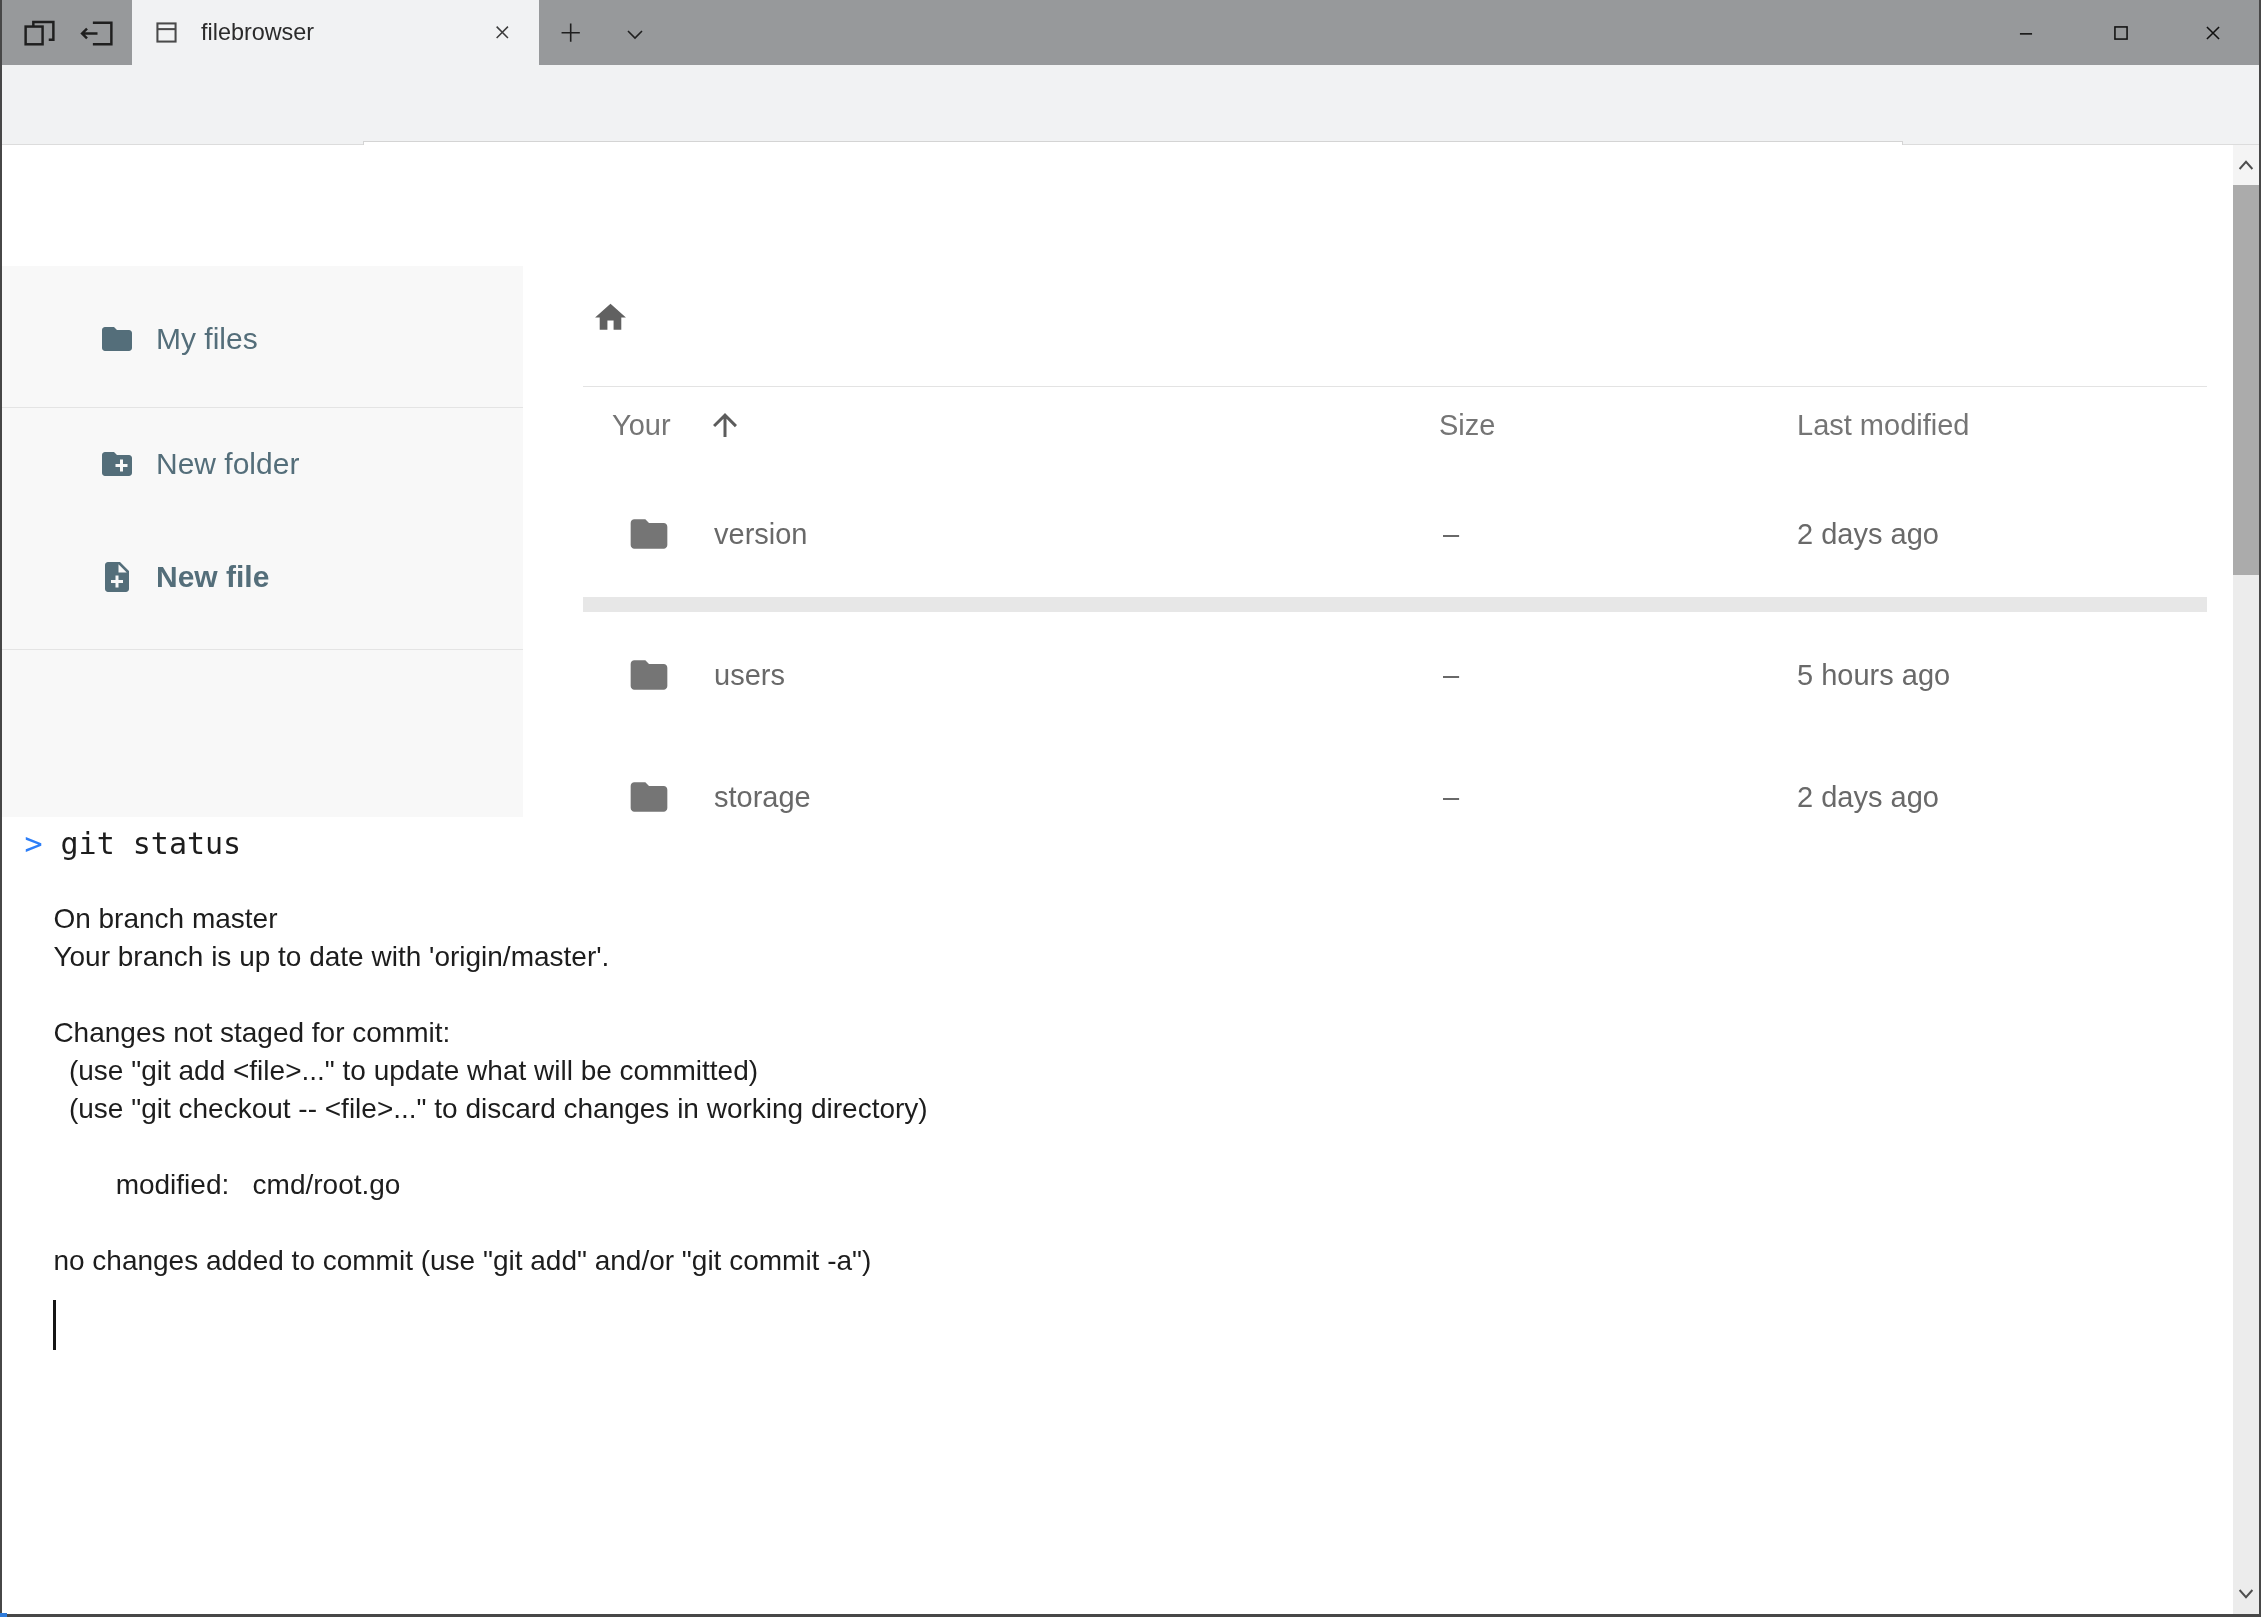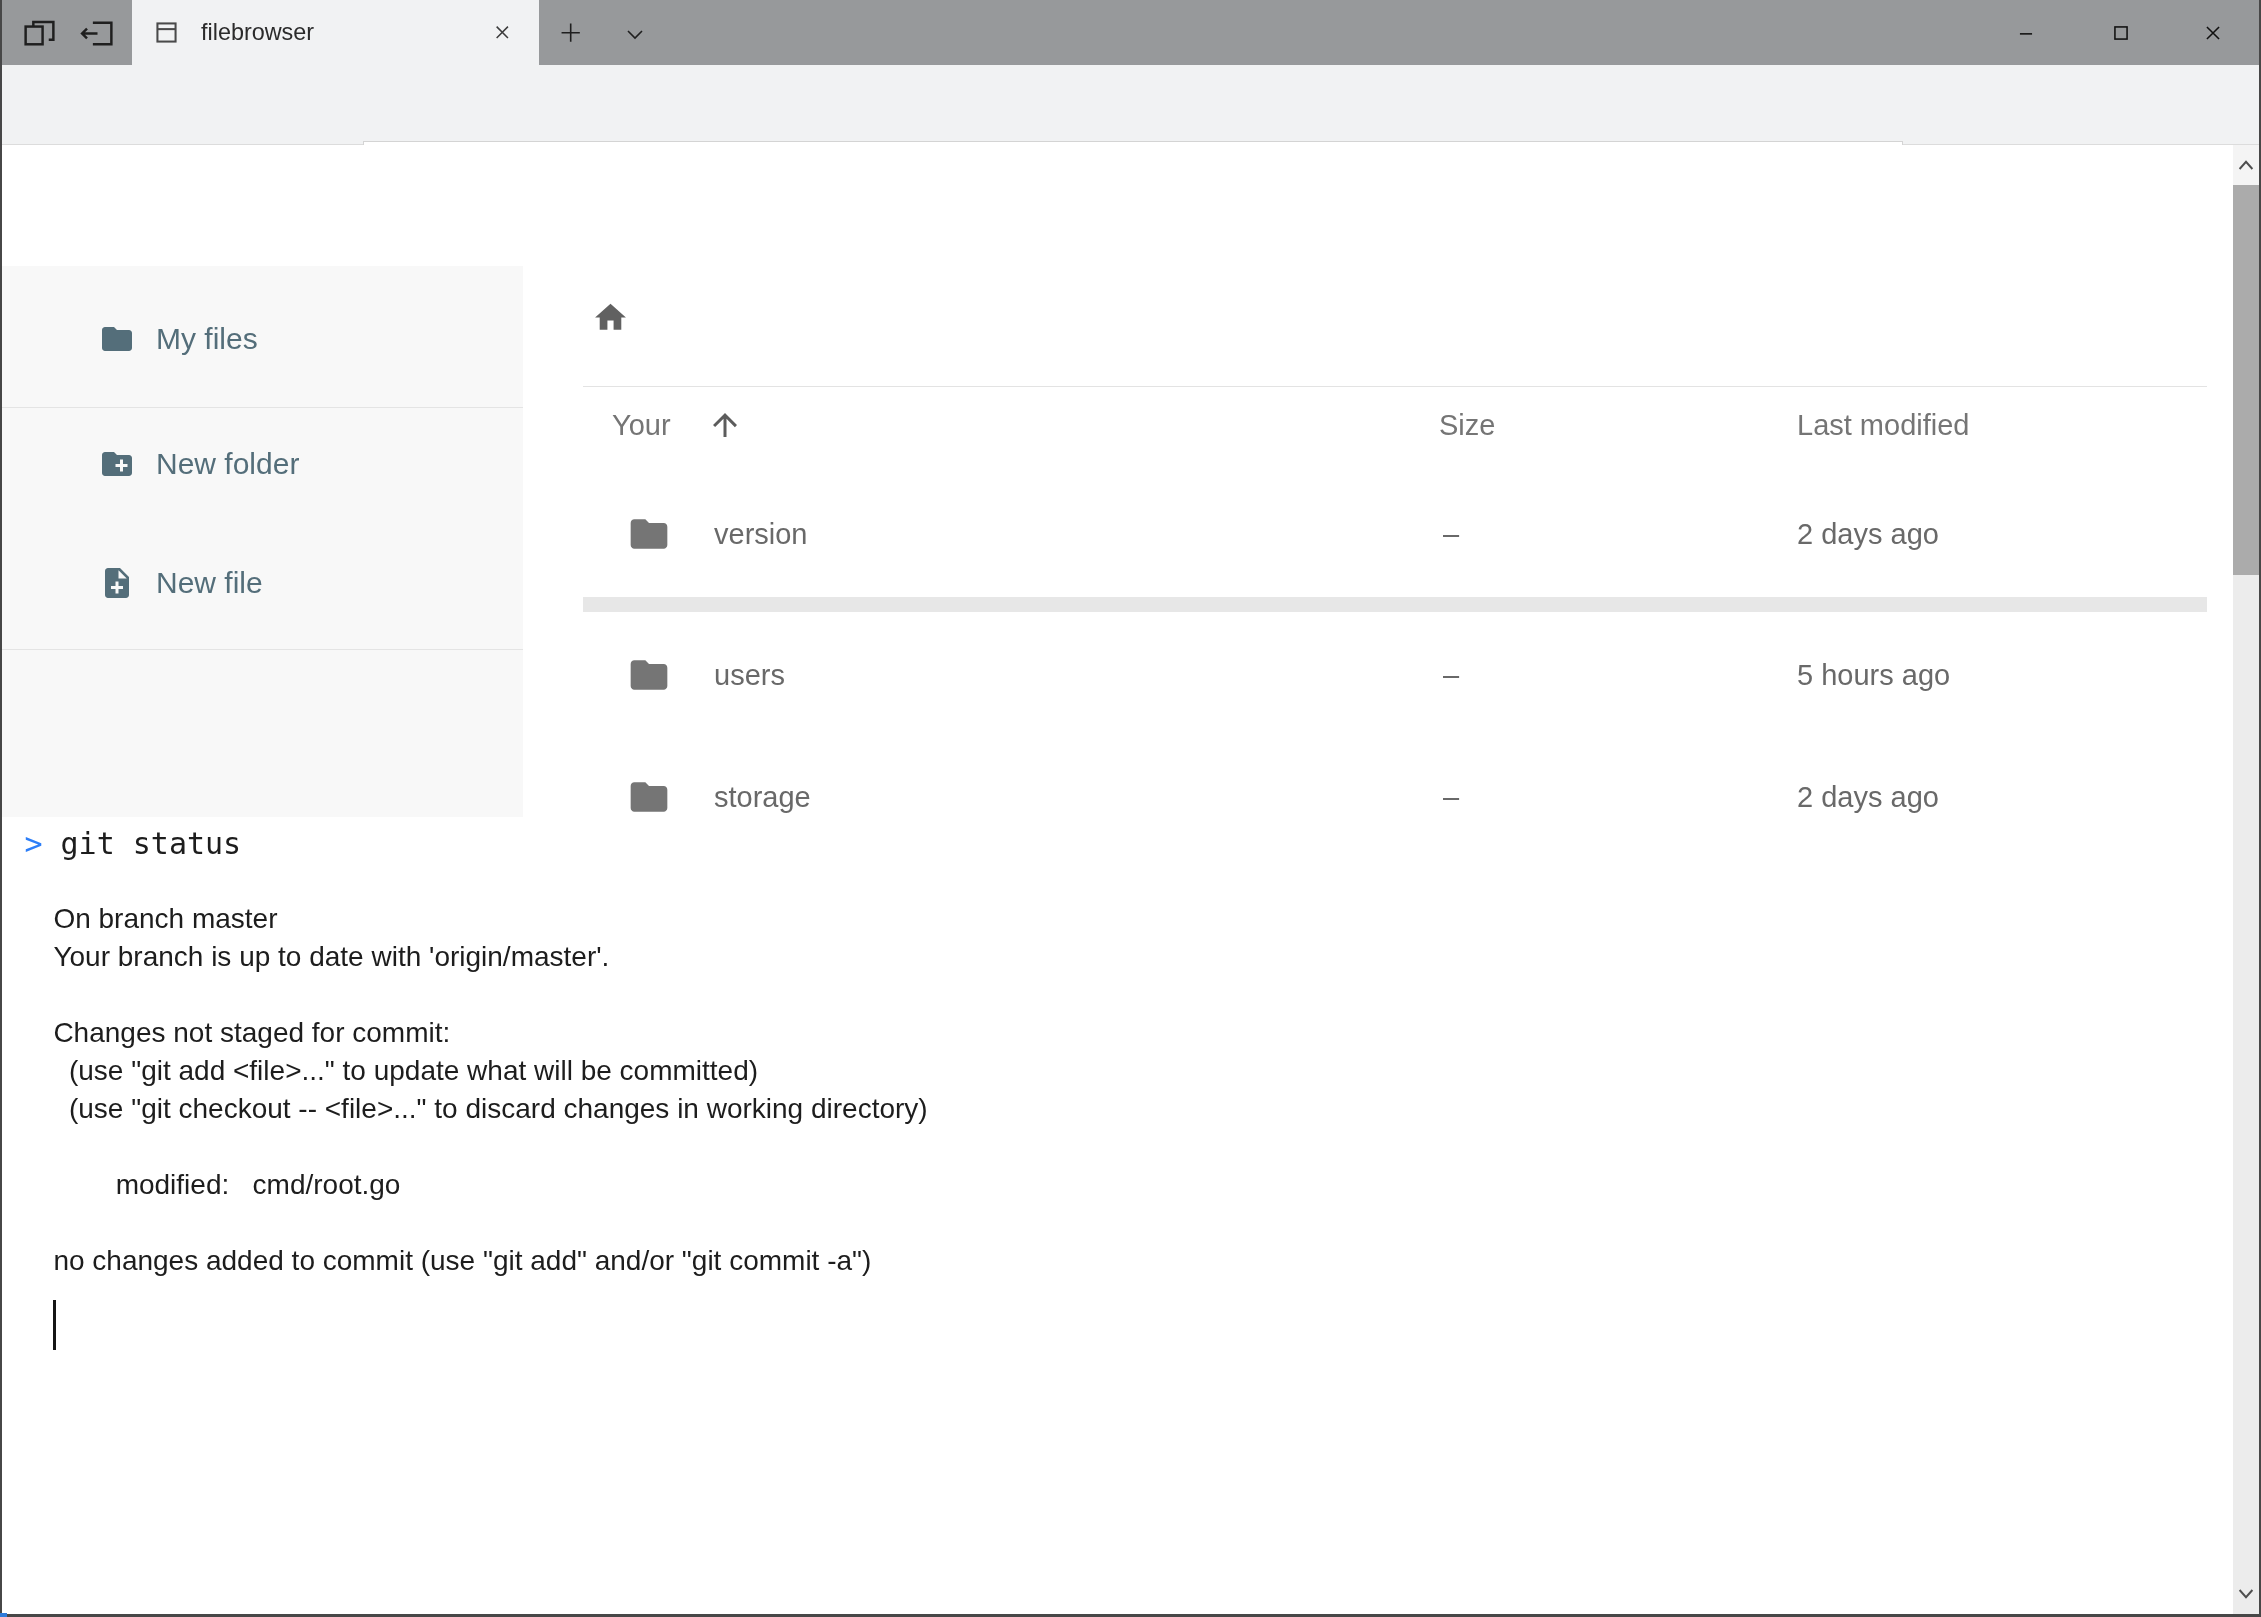--- a/index.html
+++ b/index.html
@@ -263,21 +263,21 @@
     </div>
     <div class="side-div" style="top:141px;"></div>
     <div class="side-item" style="top:153px;">
       <span class="side-icon">
         <svg viewBox="0 0 24 24" width="36" height="36" fill="currentColor">
           <path d="M20 6h-8l-2-2H4c-1.1 0-2 .9-2 2v12c0 1.1.9 2 2 2h16c1.1 0 2-.9 2-2V8c0-1.1-.9-2-2-2zm-1 8h-3v3h-2v-3h-3v-2h3V9h2v3h3v2z"></path>
         </svg>
       </span>
       <span class="side-label">New folder</span>
     </div>
-    <div class="side-item" style="top:272px;">
+    <div class="side-item" style="top:266px;font-weight:bold;">
       <span class="side-icon">
         <svg viewBox="0 0 24 24" width="36" height="36" fill="currentColor">
           <path d="M14 2H6c-1.1 0-2 .9-2 2v16c0 1.1.9 2 2 2h12c1.1 0 2-.9 2-2V8l-6-6zm2 14h-3v3h-2v-3H8v-2h3v-3h2v3h3v2zm-3-7V3.5L18.5 9H13z"></path>
         </svg>
       </span>
       <span class="side-label">New file</span>
     </div>
     <div class="side-div" style="top:383px;"></div>
   </div>
 

